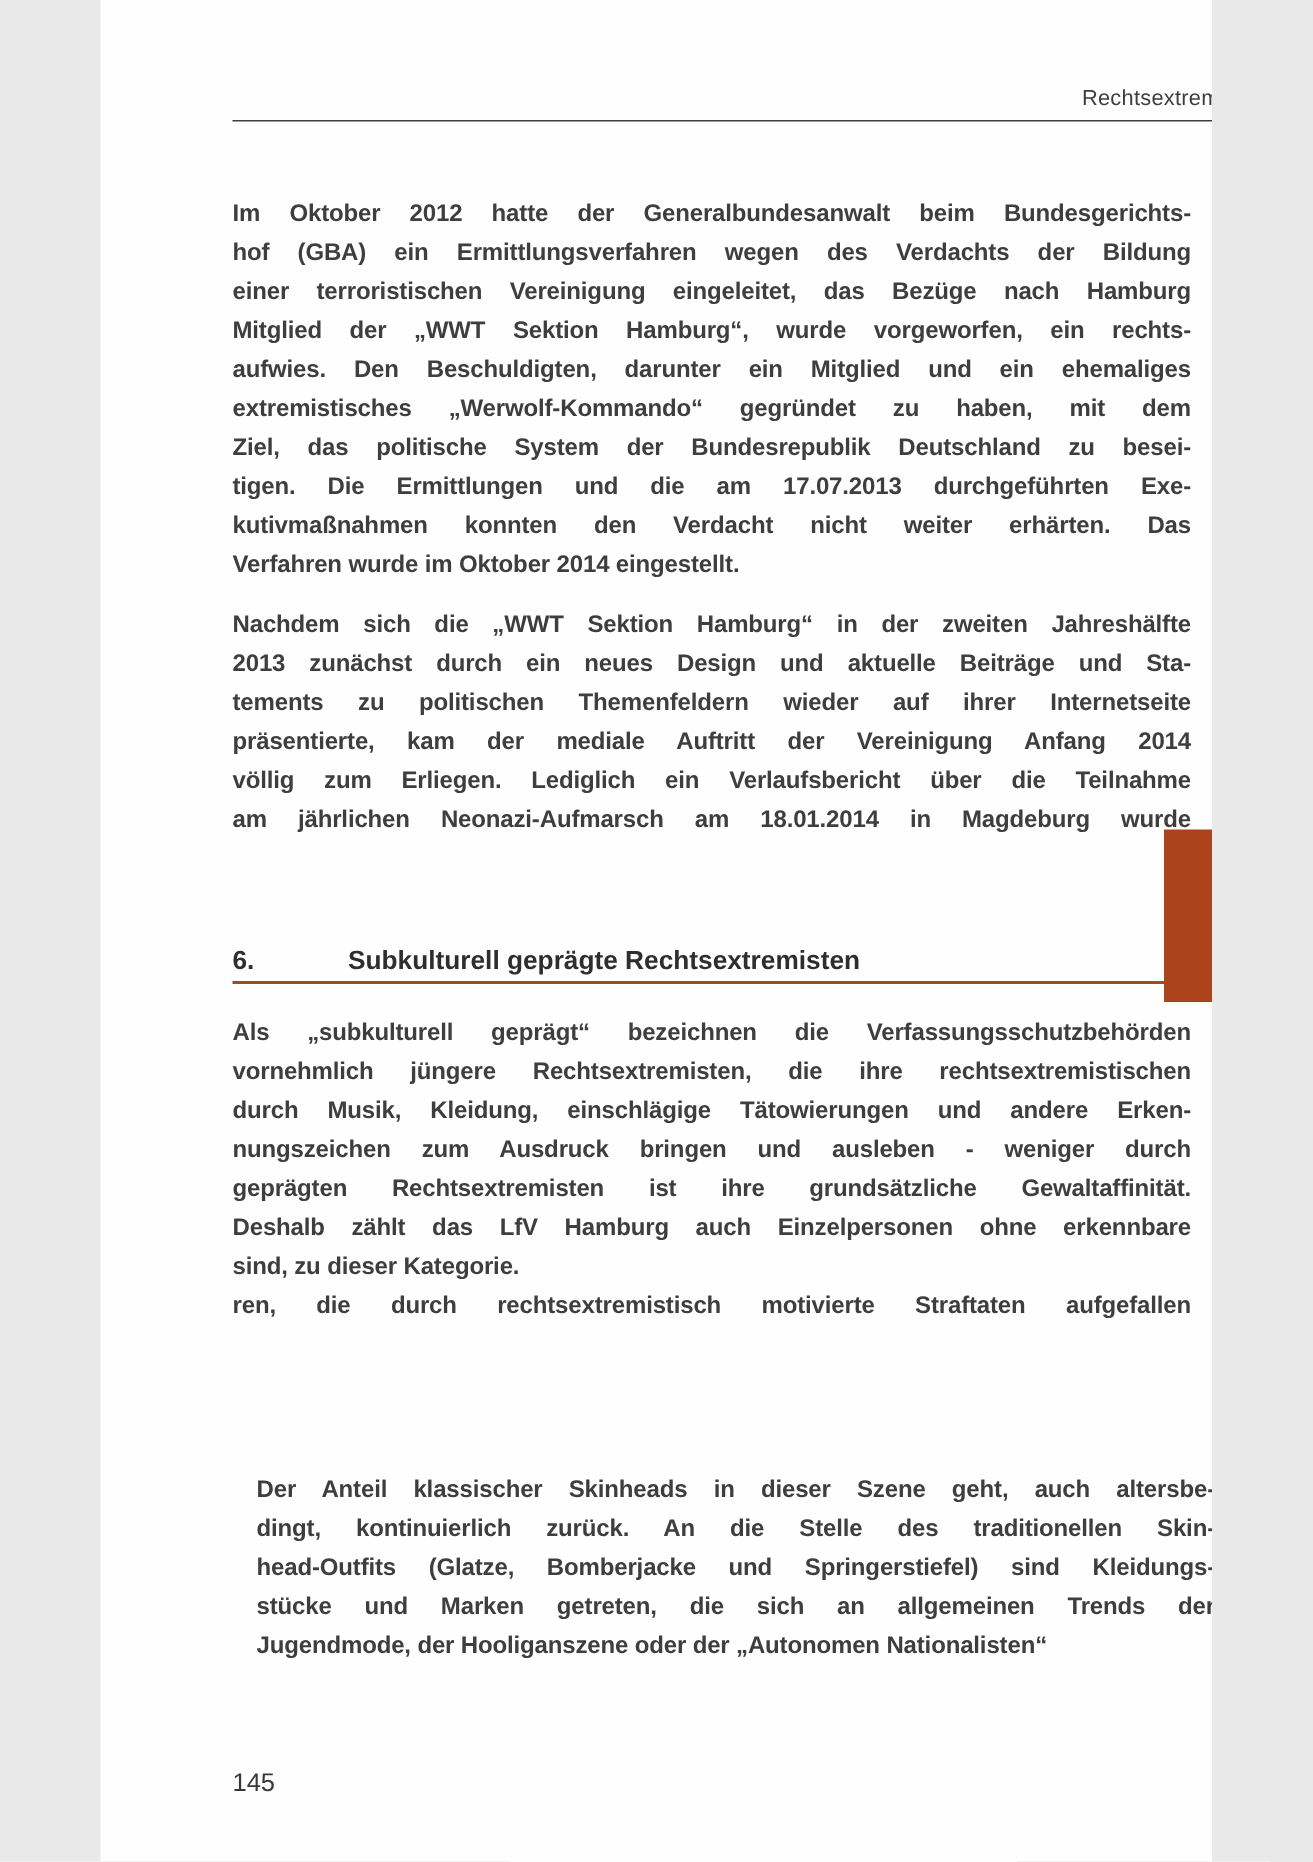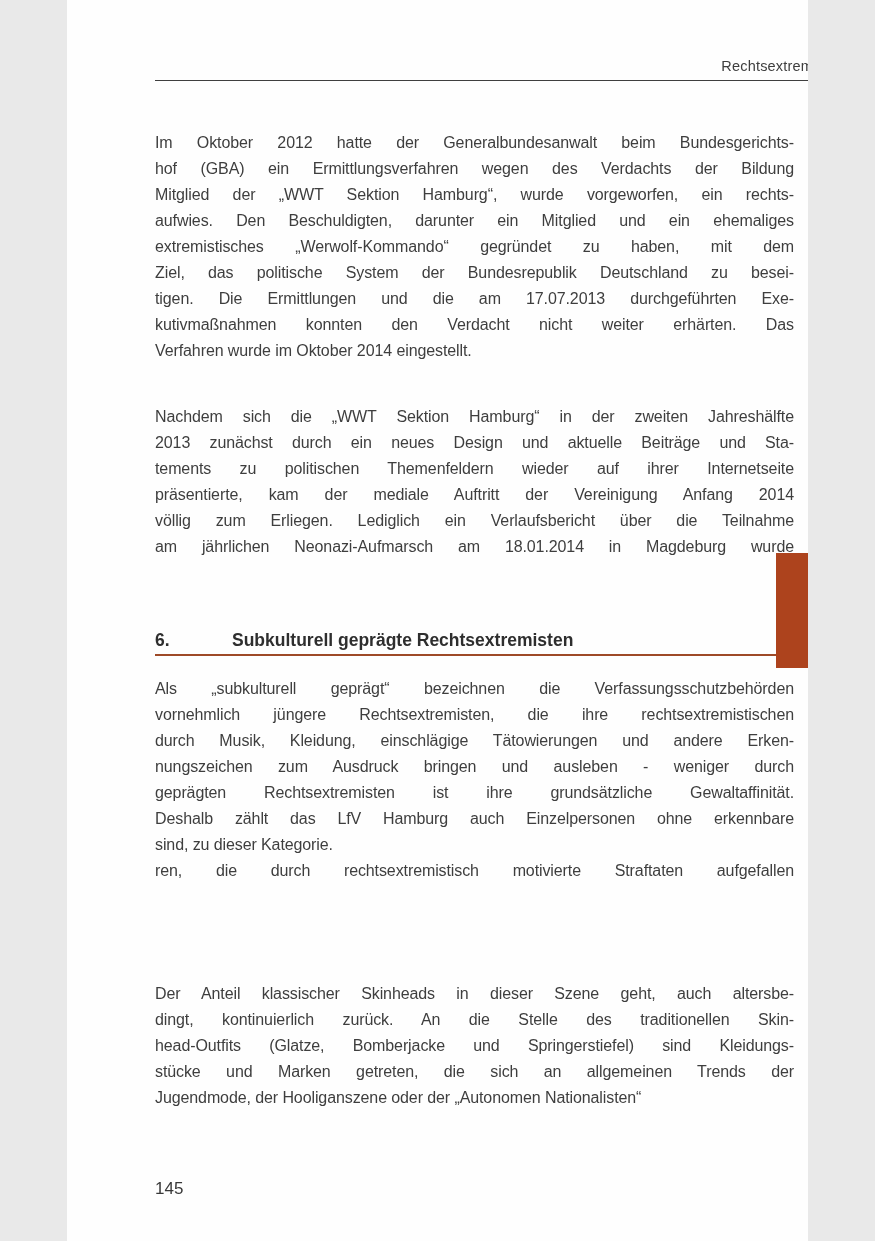--- a/index.html
+++ b/index.html
@@ -27,26 +27,26 @@
     height: 0;
     border-top: 1.5px solid var(--header-rule, #3f3f3f);
   }
   .para {
     position: absolute;
     left: 88px; width: 639px;
     font-size: 16px;
     line-height: 26px;
     letter-spacing: -0.1px;
   }
-  .para .line { text-align: left; white-space: normal; }
+  .para .line { text-align: left; white-space: normal; font-weight: bold; }
   .para .line.jfull { text-align: justify; text-align-last: justify; }
   #para-1 { top: 130px; }
   #para-2 { top: 404px; }
   #para-3 { top: 676px; }
-  #para-4 { top: 981px; }
+  #para-4 { top: 981px; margin-left: 16px; }
   .section-heading {
     position: absolute;
     top: 630px; left: 88px; width: 639px;
     display: flex;
     align-items: baseline;
     font-size: 17.5px;
     font-weight: bold;
     color: #2e2e2e;
     line-height: 21px;
     padding-bottom: 3px;
@@ -73,20 +73,21 @@
 
 <div class="page">
 
   <div class="running-header">Rechtsextremismus</div>
 
   <div class="header-rule"></div>
 
   <div class="para" id="para-1">
       <div class="line jfull">Im Oktober 2012 hatte der Generalbundesanwalt beim Bundesgerichts-</div>
       <div class="line jfull">hof (GBA) ein Ermittlungsverfahren wegen des Verdachts der Bildung</div>
+      <div class="line jfull">einer terroristischen Vereinigung eingeleitet, das Bezüge nach Hamburg</div>
       <div class="line jfull">Mitglied der „WWT Sektion Hamburg“, wurde vorgeworfen, ein rechts-</div>
       <div class="line jfull">aufwies. Den Beschuldigten, darunter ein Mitglied und ein ehemaliges</div>
       <div class="line jfull">extremistisches „Werwolf-Kommando“ gegründet zu haben, mit dem</div>
       <div class="line jfull">Ziel, das politische System der Bundesrepublik Deutschland zu besei-</div>
       <div class="line jfull">tigen. Die Ermittlungen und die am 17.07.2013 durchgeführten Exe-</div>
       <div class="line jfull">kutivmaßnahmen konnten den Verdacht nicht weiter erhärten. Das</div>
       <div class="line">Verfahren wurde im Oktober 2014 eingestellt.</div>
     </div>
 
   <div class="para" id="para-2">

